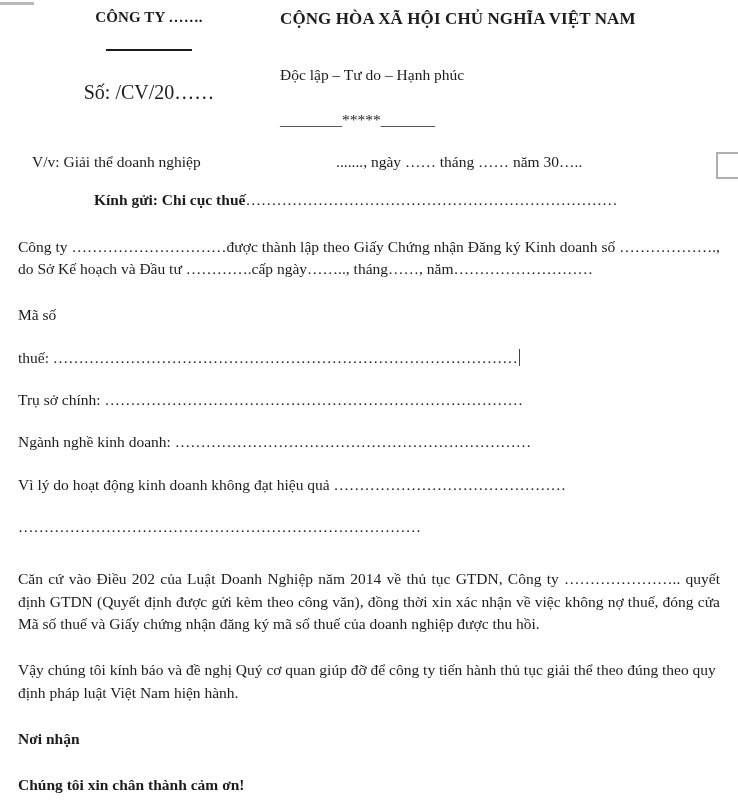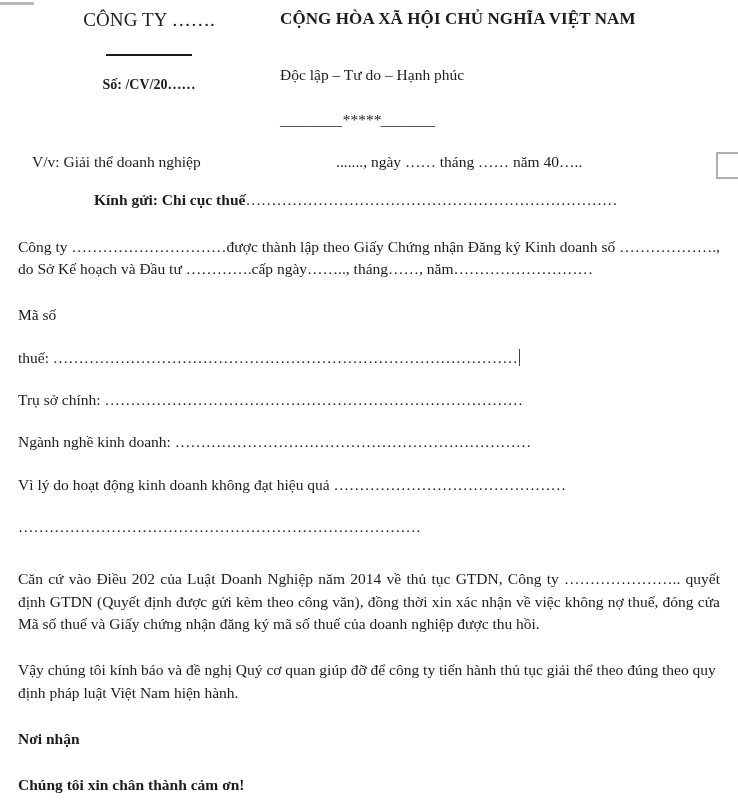--- a/index.html
+++ b/index.html
@@ -56,22 +56,22 @@
     width: 262px;
     flex: 0 0 262px;
     text-align: center;
   }
   .hdr-right {
     flex: 1 1 auto;
     text-align: left;
   }
 
   .org-name {
-    font-weight: normal;
-    font-size: 19px;
+    font-weight: bold;
+    font-size: 15px;
     letter-spacing: .1px;
     line-height: 1.25;
   }
   .nation-line {
     font-weight: bold;
     font-size: 17px;
     letter-spacing: .1px;
     line-height: 1.25;
   }
   .motto {
@@ -83,27 +83,25 @@
     width: 86px;
     height: 2px;
     background: #1c1c1c;
     margin: 22px auto 0 auto;
   }
   .star-rule {
     margin-top: 26px;
     font-size: 15.5px;
     letter-spacing: 0;
     white-space: nowrap;
-    font-style: italic;
   }
   .doc-number {
-    font-size: 14px;
-    margin-top: 20px;
+    font-size: 20px;
+    margin-top: 28px;
     line-height: 1.3;
-    font-weight: bold;
   }
 
   
   .subject-row {
     display: flex;
     align-items: baseline;
     margin-top: 24px;
   }
   .subject {
     width: 302px;
@@ -176,21 +174,21 @@
     <div class="hdr-right">
       <div class="nation-line">CỘNG HÒA XÃ HỘI CHỦ NGHĨA VIỆT NAM</div>
       <div class="motto">Độc lập – Tư do – Hạnh phúc</div>
       <div class="star-rule">________*****_______</div>
     </div>
 
   </div>
 
   <div class="subject-row">
     <div class="subject">V/v: Giải thể doanh nghiệp</div>
-    <div class="place-date">......., ngày …… tháng …… năm 40…..</div>
+    <div class="place-date">......., ngày …… tháng …… năm 30…..</div>
   </div>
 
   <div class="recipient">
     <b>Kính gửi: Chi cục thuế</b><span>………………………………………………………………</span>
   </div>
 
   <div class="body-block">
 
     <p class="para gap-sm">Công ty …………………………được thành lập theo Giấy Chứng nhận Đăng ký Kinh doanh số ………………., do Sở Kế hoạch và Đầu tư ………….cấp ngày…….., tháng……, năm………………………</p>
 

